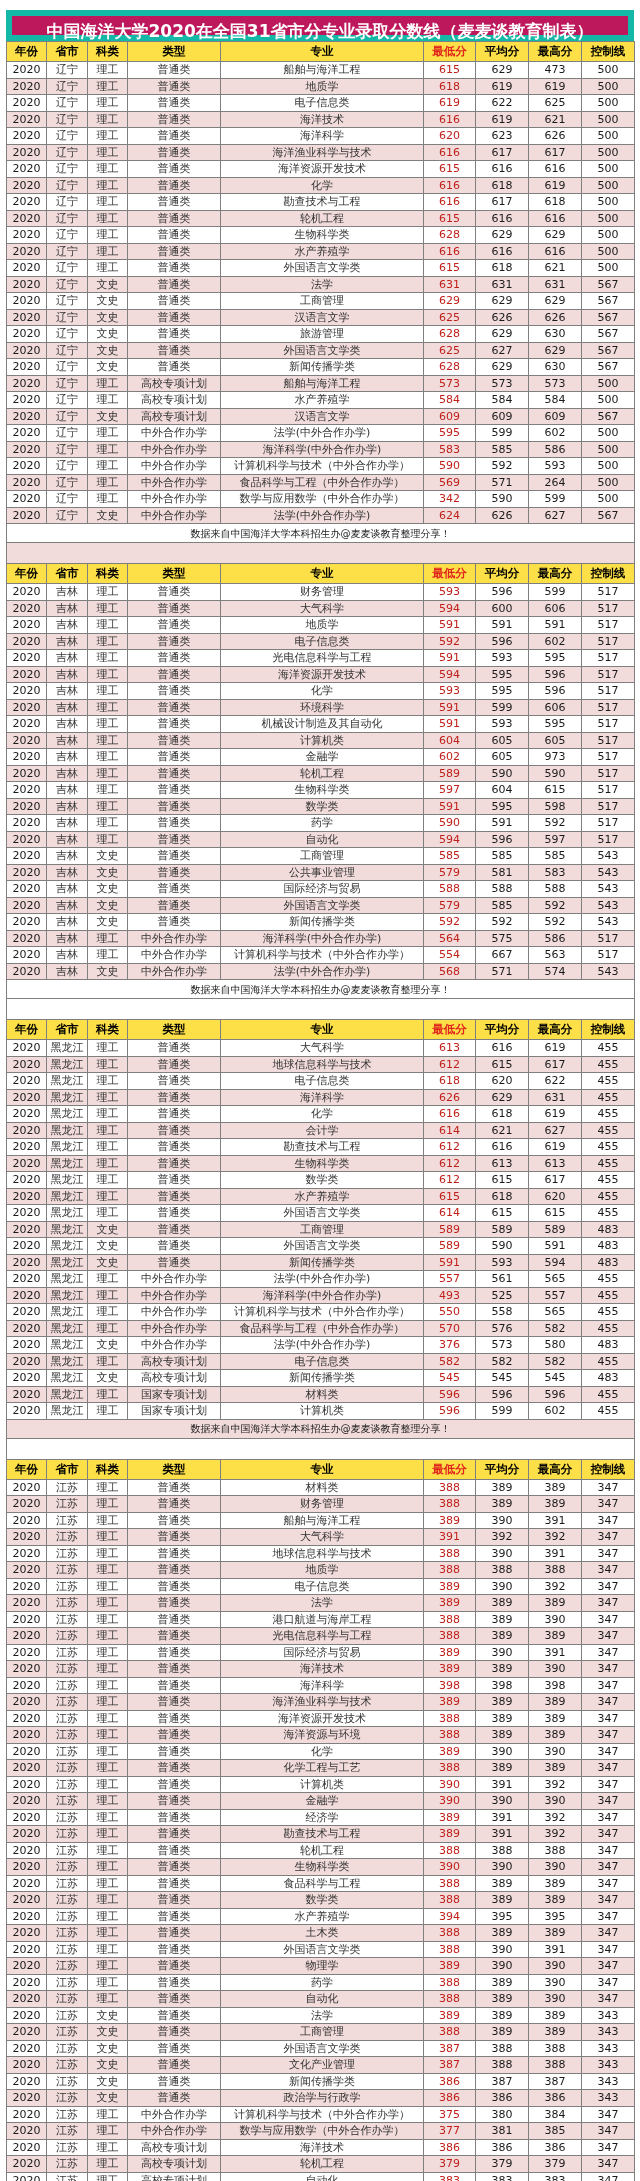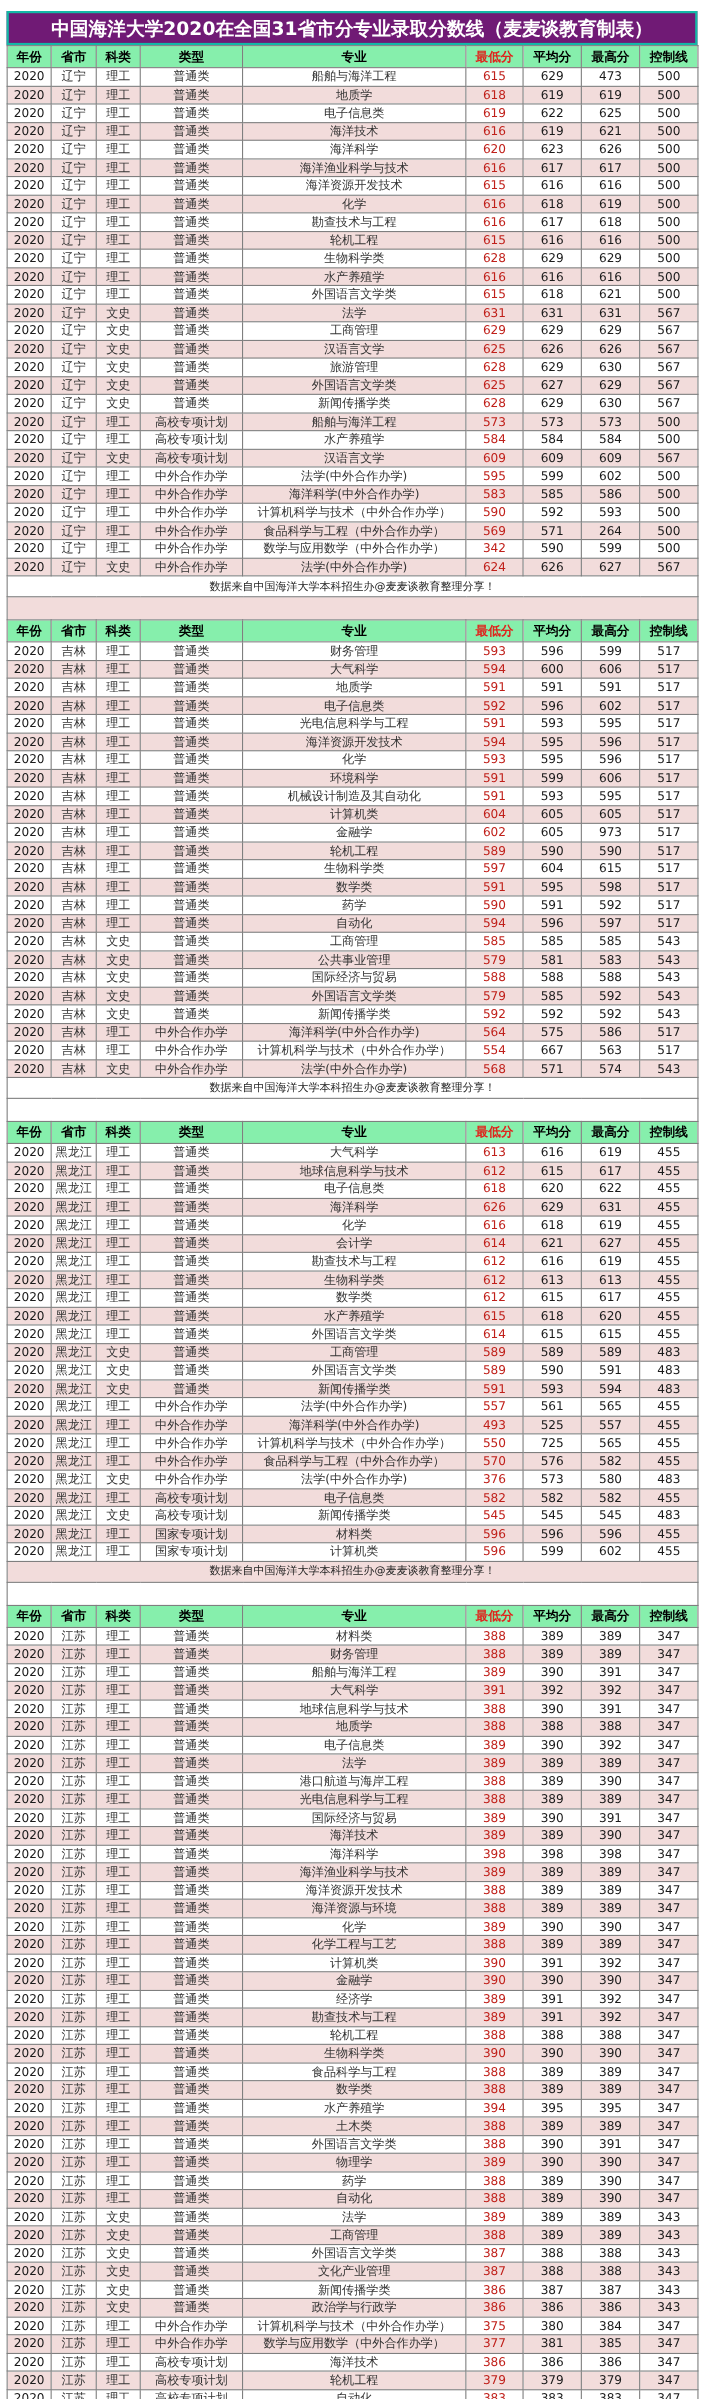--- a/index.html
+++ b/index.html
@@ -1,23 +1,23 @@
 <!DOCTYPE html>
 <html><head>
 <meta charset="utf-8">
 <style>
   html, body { margin: 0; padding: 0; background: #ffffff; }
   body { width: 640px; height: 2181px; overflow: hidden; font-family: "DejaVu Sans", "Liberation Sans", sans-serif; }
   .sheet { position: absolute; left: 6px; top: 10px; width: 628px; }
-  .title { height: 31px; background: #701a75; color: #ffffff; font-size: 17px; font-weight: bold; text-align: center; line-height: 31px; border: 2px solid #14b8a6; box-sizing: border-box; }
+  .title { height: 31px; background: #be185d; color: #ffffff; font-size: 17px; font-weight: bold; text-align: center; line-height: 31px; border: 6px solid #14b8a6; box-sizing: border-box; }
   table { border-collapse: collapse; width: 628px; table-layout: fixed; }
   col.c0 { width: 40px; } col.c1 { width: 41px; } col.c2 { width: 40px; } col.c3 { width: 93px; }
   col.c4 { width: 203px; } col.c5 { width: 52px; } col.c6 { width: 53px; } col.c7 { width: 53px; } col.c8 { width: 53px; }
   td, th { border: 1px solid #7f7f7f; height: 15.5px; padding: 0; font-size: 11px; text-align: center; white-space: nowrap; overflow: hidden; line-height: 15px; color: #1a1a1a; }
-  tr.hdr th { background: #86efac; font-weight: bold; font-size: 11.5px; color: #000; height: 19px; }
+  tr.hdr th { background: #fde047; font-weight: bold; font-size: 11.5px; color: #000; height: 19px; }
   tr.hdr th.low { color: #e0231c; }
   tr.r td { background: #ffffff; }
   tr.r.alt td { background: #f2dcdb; }
   td.low { color: #c0201a; }
   td.prov, td.cat, td.type, td.major { color: #333; }
   tr.note td { background: #ffffff; font-size: 10px; color: #222; height: 18px; }
   tr.note.pink td { background: #f2dcdb; }
   tr.spacer td { height: 20px; background: #f2dcdb; }
   tr.spacer.white td { background: #ffffff; }
 </style>
@@ -832,21 +832,21 @@
           <td class="max">557</td>
           <td class="ctrl">455</td>
         </tr>
         <tr class="r">
           <td class="year">2020</td>
           <td class="prov">黑龙江</td>
           <td class="cat">理工</td>
           <td class="type">中外合作办学</td>
           <td class="major">计算机科学与技术（中外合作办学）</td>
           <td class="low">550</td>
-          <td class="avg">725</td>
+          <td class="avg">558</td>
           <td class="max">565</td>
           <td class="ctrl">455</td>
         </tr>
         <tr class="r alt">
           <td class="year">2020</td>
           <td class="prov">黑龙江</td>
           <td class="cat">理工</td>
           <td class="type">中外合作办学</td>
           <td class="major">食品科学与工程（中外合作办学）</td>
           <td class="low">570</td>

